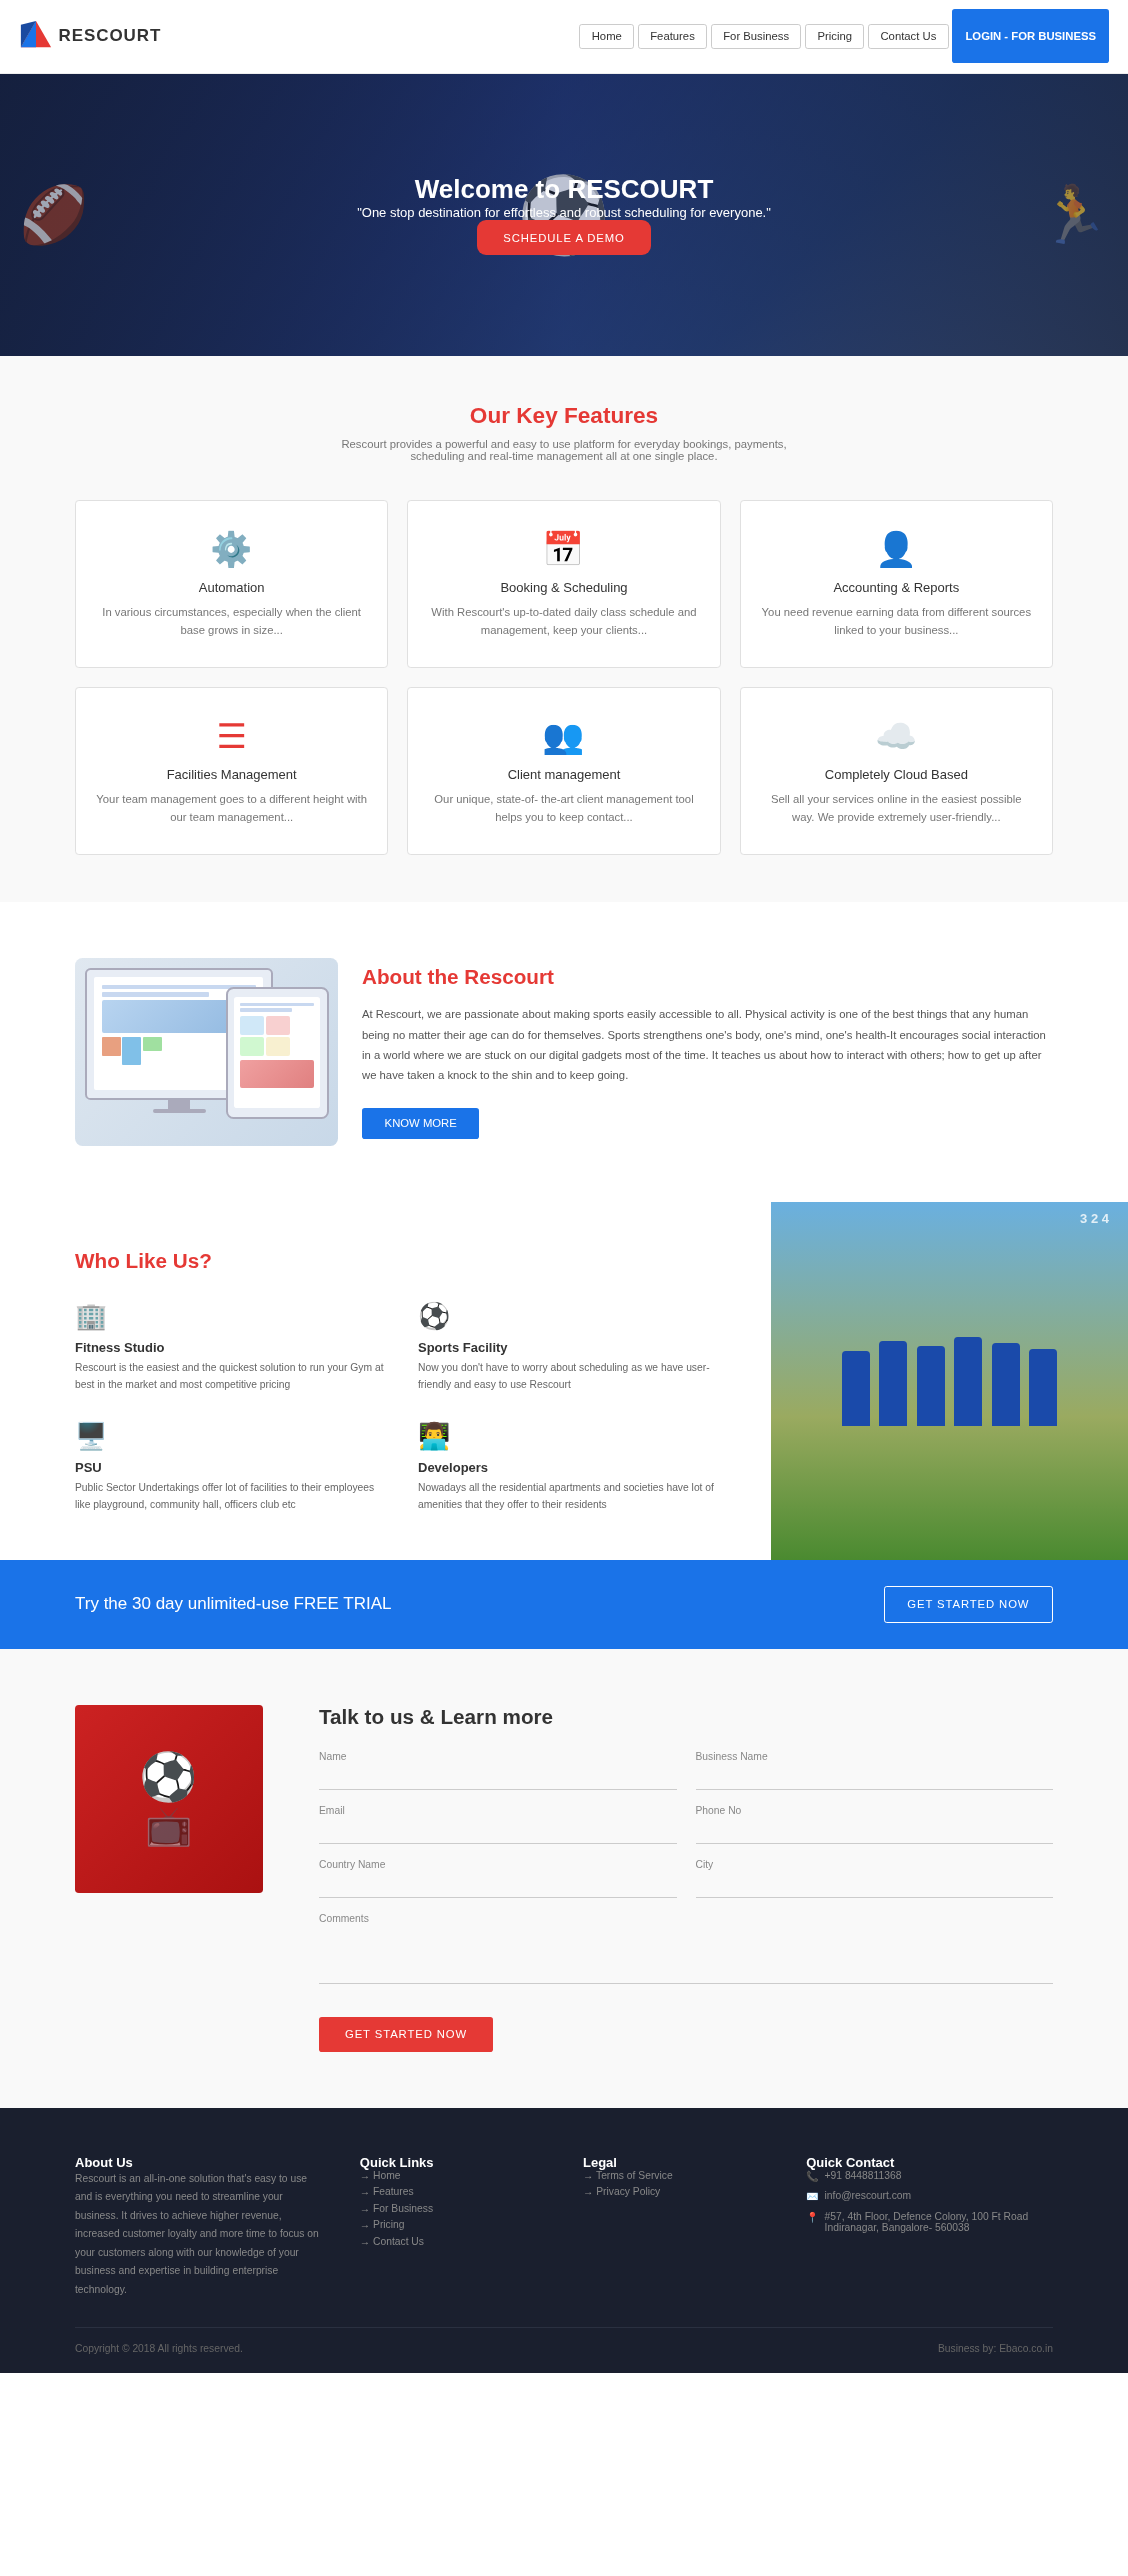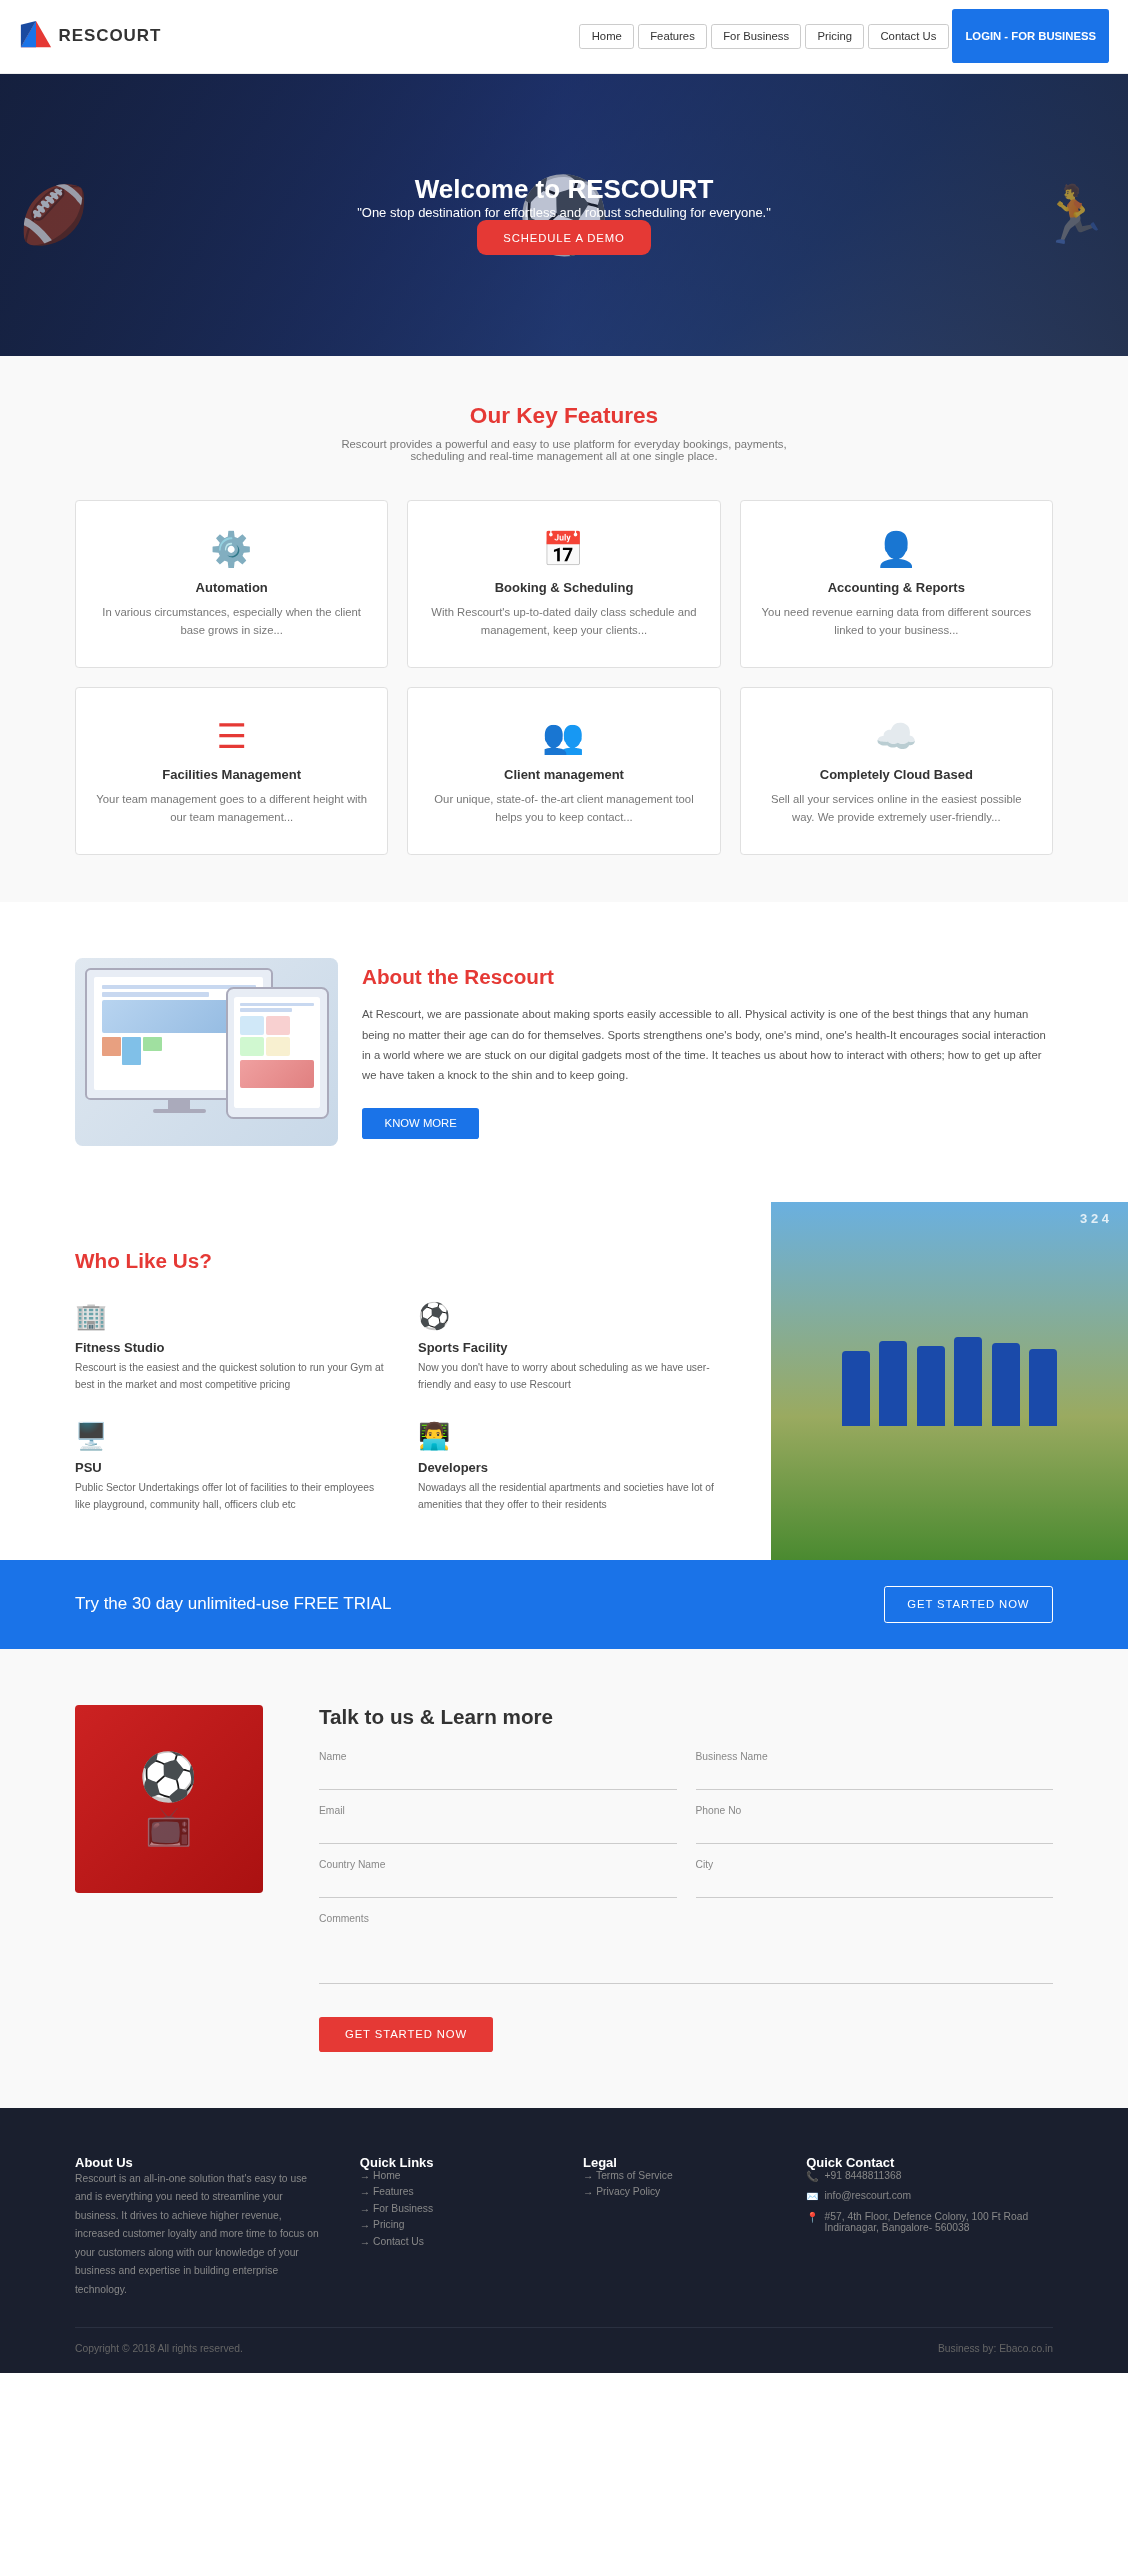--- a/index.html
+++ b/index.html
@@ -21,21 +21,21 @@
     .hero-btn { background: #e53935; color: #fff; border: none; padding: 11.3px 26px; border-radius: 9px; font-size: 11.3px; cursor: pointer; letter-spacing: 0.9px; text-transform: uppercase; }
 
     
     .features-section { padding: 47px 75px; background: #f9f9f9; text-align: center; }
     .section-title { font-size: 22.6px; color: #333; margin-bottom: 9.4px; }
     .section-title span { color: #e53935; }
     .section-subtitle { font-size: 11.3px; color: #777; margin-bottom: 38px; max-width: 470px; margin-left: auto; margin-right: auto; }
     .features-grid { display: grid; grid-template-columns: repeat(3, 1fr); gap: 19px; }
     .feature-card { background: #fff; border: 0.9px solid #e0e0e0; border-radius: 3.8px; padding: 28px 19px; text-align: center; }
     .feature-icon { font-size: 34px; margin-bottom: 11.3px; }
-    .feature-title { font-size: 13px; font-weight: bold; margin-bottom: 7.5px; }
+    .feature-title { font-size: 13px; font-weight: normal; margin-bottom: 7.5px; }
     .feature-desc { font-size: 11.3px; color: #777; line-height: 1.6; }
 
     
     .about-section { display: flex; align-items: center; gap: 24px; padding: 56px 75px; background: #fff; }
     .about-image { flex: 0 0 263px; }
     .about-mockup { width: 263px; height: 188px; background: linear-gradient(135deg, #e0e8f0, #c8d8e8); border-radius: 7.5px; display: flex; align-items: center; justify-content: center; position: relative; }
     .about-content { flex: 1; }
     .about-title { font-size: 20.7px; margin-bottom: 15px; }
     .about-title span { color: #e53935; }
     .about-text { font-size: 11.3px; color: #555; line-height: 1.8; margin-bottom: 22.6px; }

